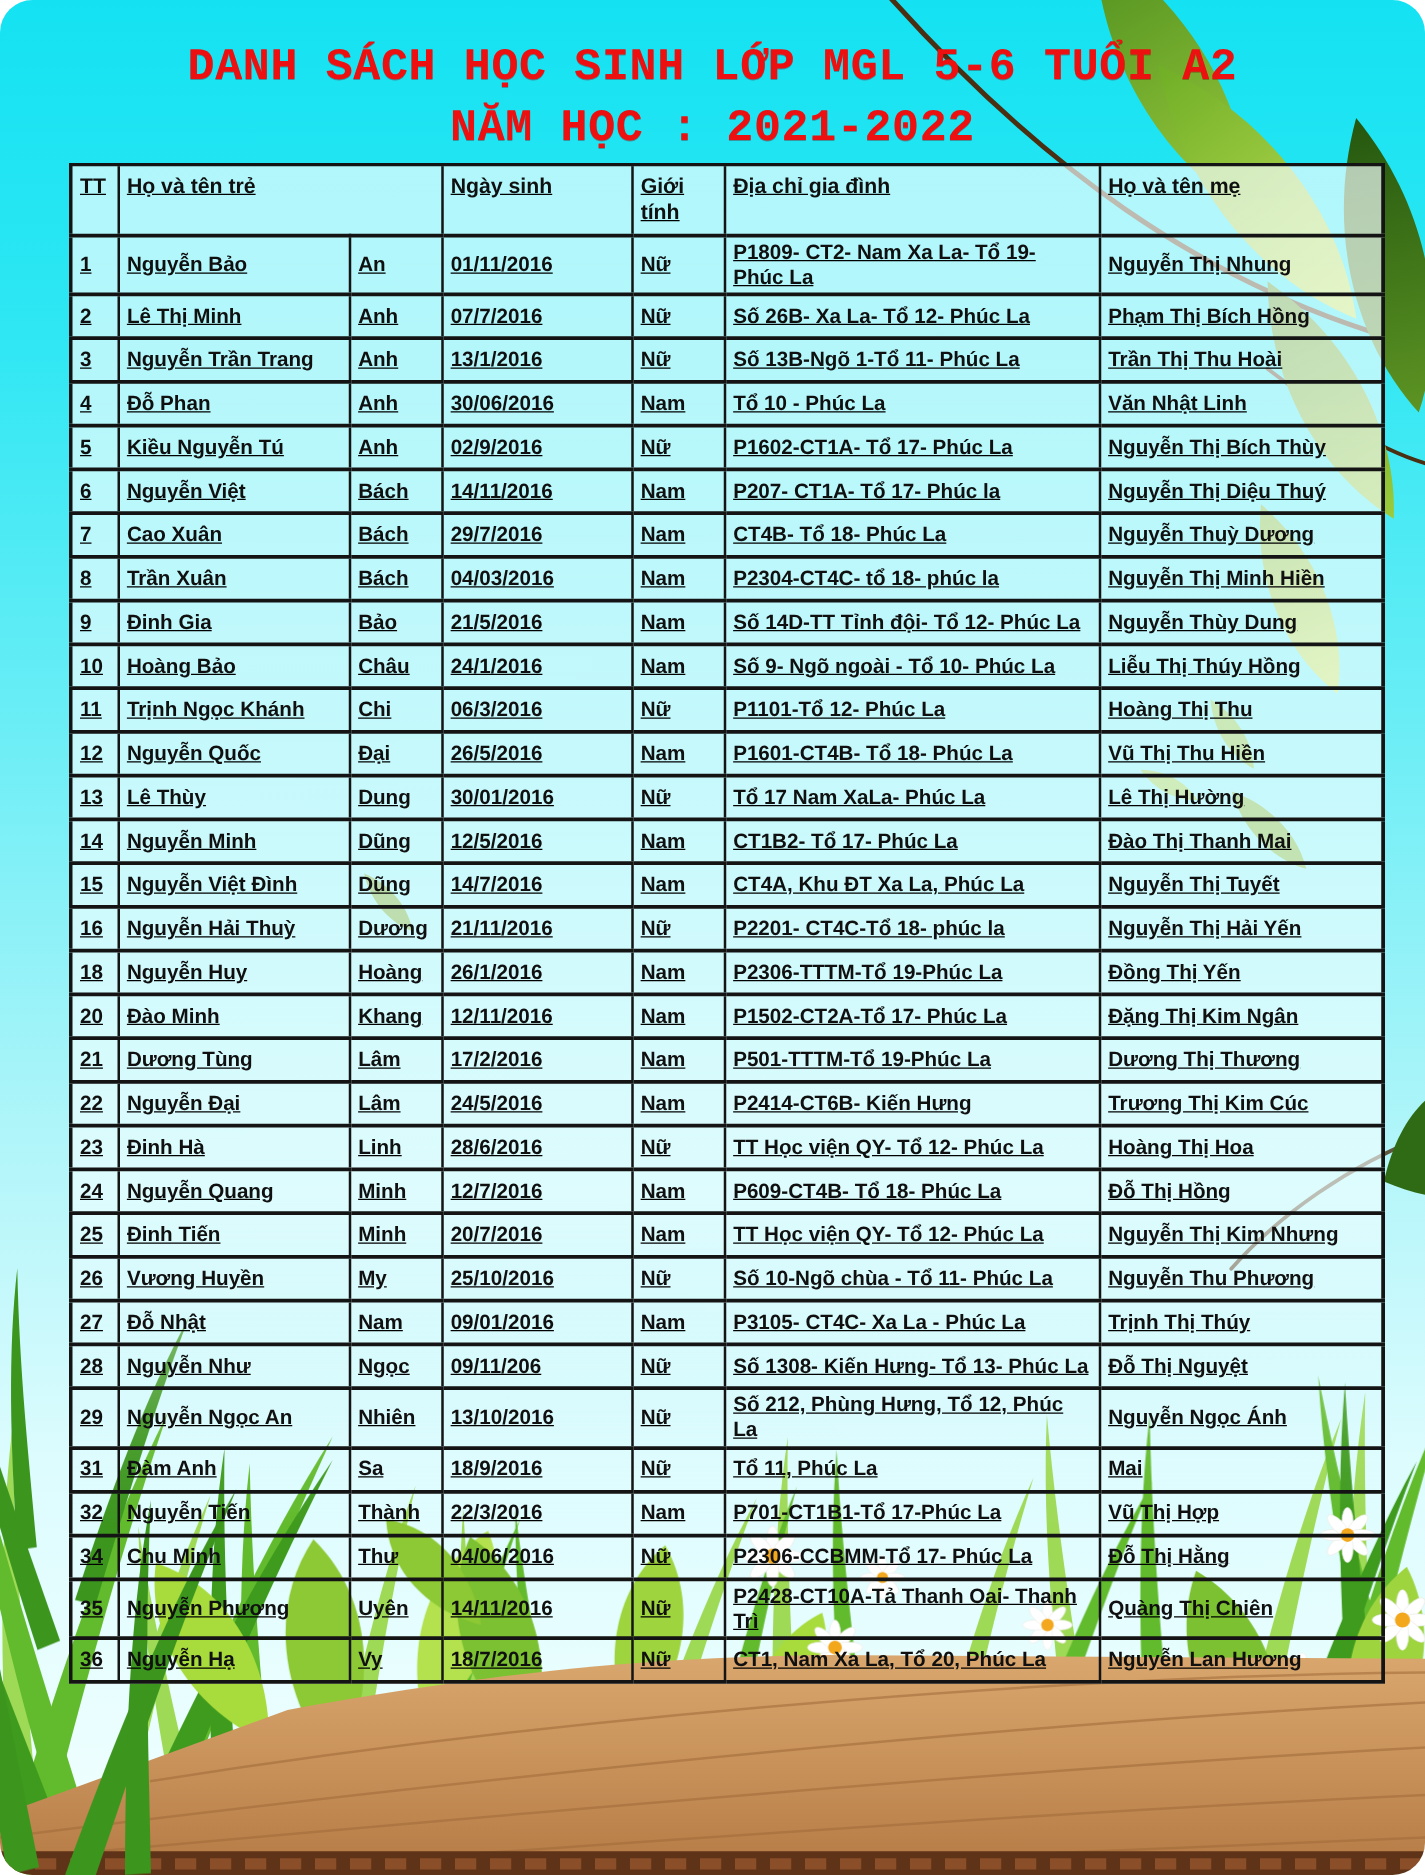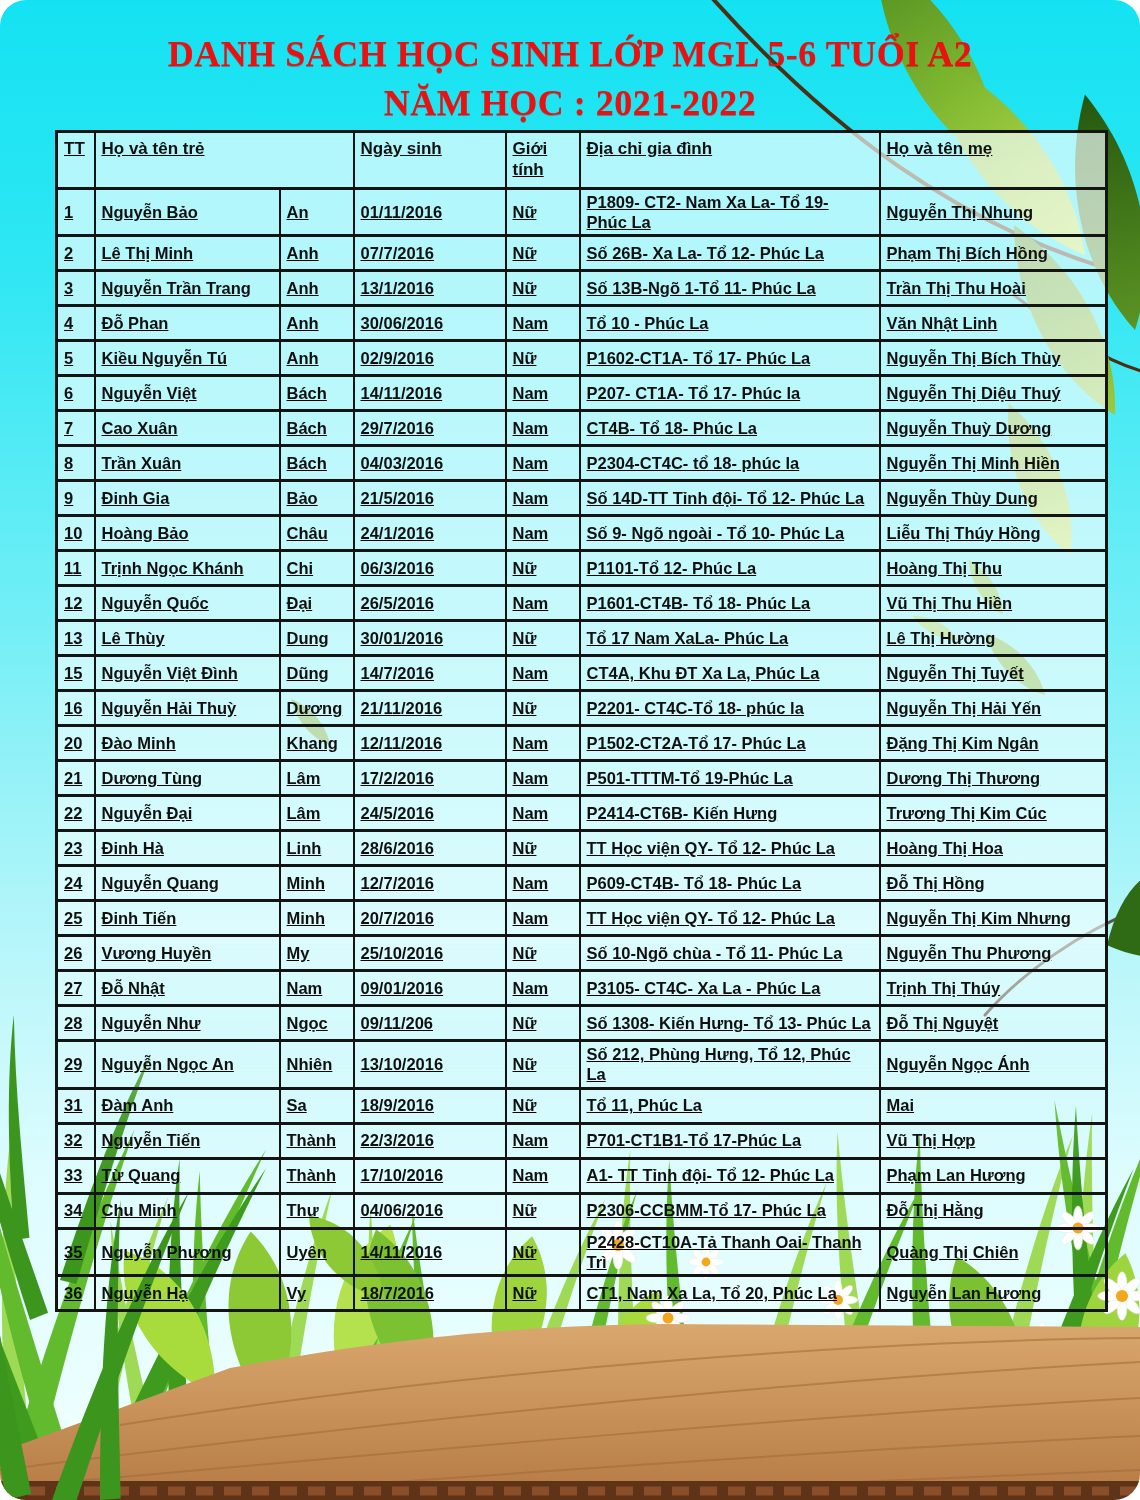--- a/index.html
+++ b/index.html
@@ -3,21 +3,21 @@
 <meta charset="utf-8">
 <style>
   html,body{margin:0;padding:0;background:#ffffff;font-family:"Liberation Sans",sans-serif;}
   .page{
     position:relative;width:1140px;height:1500px;border-radius:26px;overflow:hidden;
     background:linear-gradient(180deg,#14e2f2 0%,#2fe7f3 18%,#6feef6 40%,#aef5f9 60%,#ddfcfe 78%,#f2ffff 100%);
   }
   svg.bg{position:absolute;left:0;top:0;width:1140px;height:1500px;display:block;}
   .title{
     position:absolute;top:30px;left:0;width:100%;text-align:center;z-index:3;
-    font-family:Liberation Serif, serif;font-weight:bold;font-size:36px;line-height:1.35;
+    font-family:Liberation Mono, monospace;font-weight:bold;font-size:36px;line-height:1.35;
     color:#ec1110;letter-spacing:.5px;text-shadow:0 1px 0 rgba(120,0,0,.35);
   }
   table.students{
     position:absolute;left:55px;top:130px;width:1050px;z-index:2;
     border-collapse:collapse;table-layout:fixed;
     border:3px solid #141414;
     background:linear-gradient(180deg,rgba(245,255,255,.68) 0%,rgba(245,255,255,.62) 68%,rgba(245,255,255,.35) 76%,rgba(245,255,255,.08) 84%,rgba(245,255,255,0) 90%);
     text-decoration:underline;
   }
   .students th,.students td{
@@ -321,38 +321,56 @@
         <tr>
           <td>13</td>
           <td>Lê Thùy</td>
           <td>Dung</td>
           <td>30/01/2016</td>
           <td>Nữ</td>
           <td>Tổ 17 Nam XaLa- Phúc La</td>
           <td>Lê Thị Hường</td>
         </tr>
         <tr>
+          <td>14</td>
+          <td>Nguyễn Minh</td>
+          <td>Dũng</td>
+          <td>12/5/2016</td>
+          <td>Nam</td>
+          <td>CT1B2- Tổ 17- Phúc La</td>
+          <td>Đào Thị Thanh Mai</td>
+        </tr>
+        <tr>
           <td>15</td>
           <td>Nguyễn Việt Đình</td>
           <td>Dũng</td>
           <td>14/7/2016</td>
           <td>Nam</td>
           <td>CT4A, Khu ĐT Xa La, Phúc La</td>
           <td>Nguyễn Thị Tuyết</td>
         </tr>
         <tr>
           <td>16</td>
           <td>Nguyễn Hải Thuỳ</td>
           <td>Dương</td>
           <td>21/11/2016</td>
           <td>Nữ</td>
           <td>P2201- CT4C-Tổ 18- phúc la</td>
           <td>Nguyễn Thị Hải Yến</td>
         </tr>
         <tr>
+          <td>18</td>
+          <td>Nguyễn Huy</td>
+          <td>Hoàng</td>
+          <td>26/1/2016</td>
+          <td>Nam</td>
+          <td>P2306-TTTM-Tổ 19-Phúc La</td>
+          <td>Đồng Thị Yến</td>
+        </tr>
+        <tr>
           <td>20</td>
           <td>Đào Minh</td>
           <td>Khang</td>
           <td>12/11/2016</td>
           <td>Nam</td>
           <td>P1502-CT2A-Tổ 17- Phúc La</td>
           <td>Đặng Thị Kim Ngân</td>
         </tr>
         <tr>
           <td>21</td>
@@ -447,29 +465,20 @@
         <tr>
           <td>32</td>
           <td>Nguyễn Tiến</td>
           <td>Thành</td>
           <td>22/3/2016</td>
           <td>Nam</td>
           <td>P701-CT1B1-Tổ 17-Phúc La</td>
           <td>Vũ Thị Hợp</td>
         </tr>
         <tr>
-          <td>33</td>
-          <td>Từ Quang</td>
-          <td>Thành</td>
-          <td>17/10/2016</td>
-          <td>Nam</td>
-          <td>A1- TT Tỉnh đội- Tổ 12- Phúc La</td>
-          <td>Phạm Lan Hương</td>
-        </tr>
-        <tr>
           <td>34</td>
           <td>Chu Minh</td>
           <td>Thư</td>
           <td>04/06/2016</td>
           <td>Nữ</td>
           <td>P2306-CCBMM-Tổ 17- Phúc La</td>
           <td>Đỗ Thị Hằng</td>
         </tr>
         <tr>
           <td>35</td>

